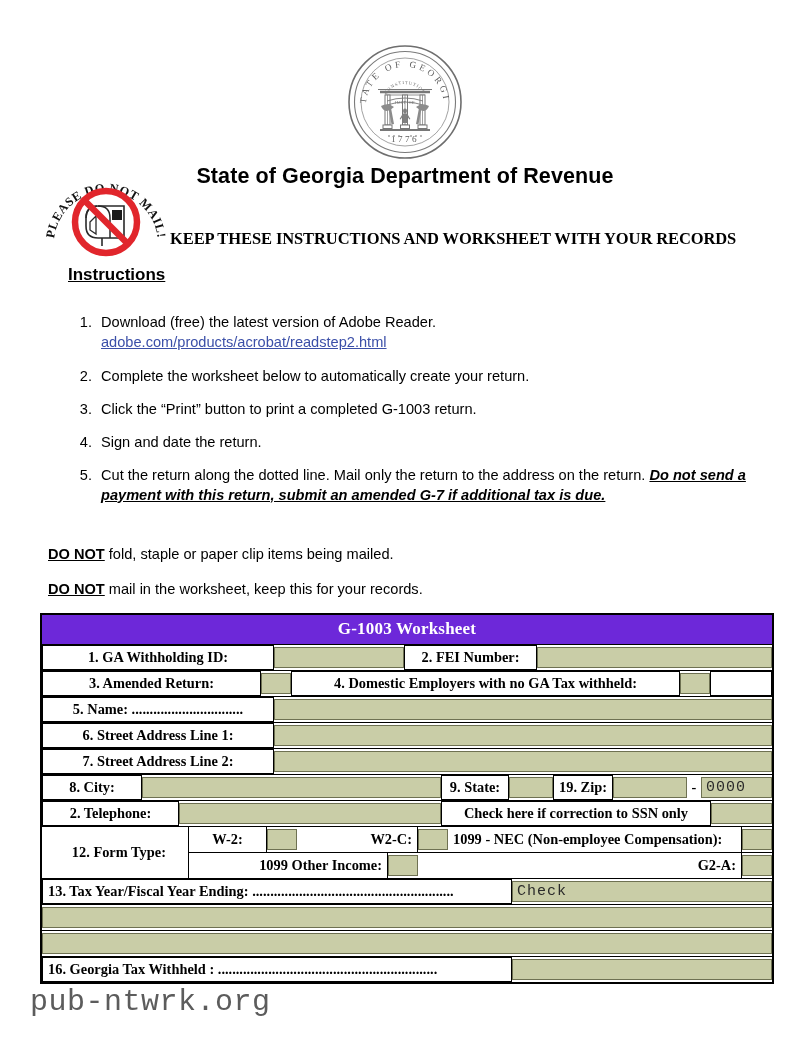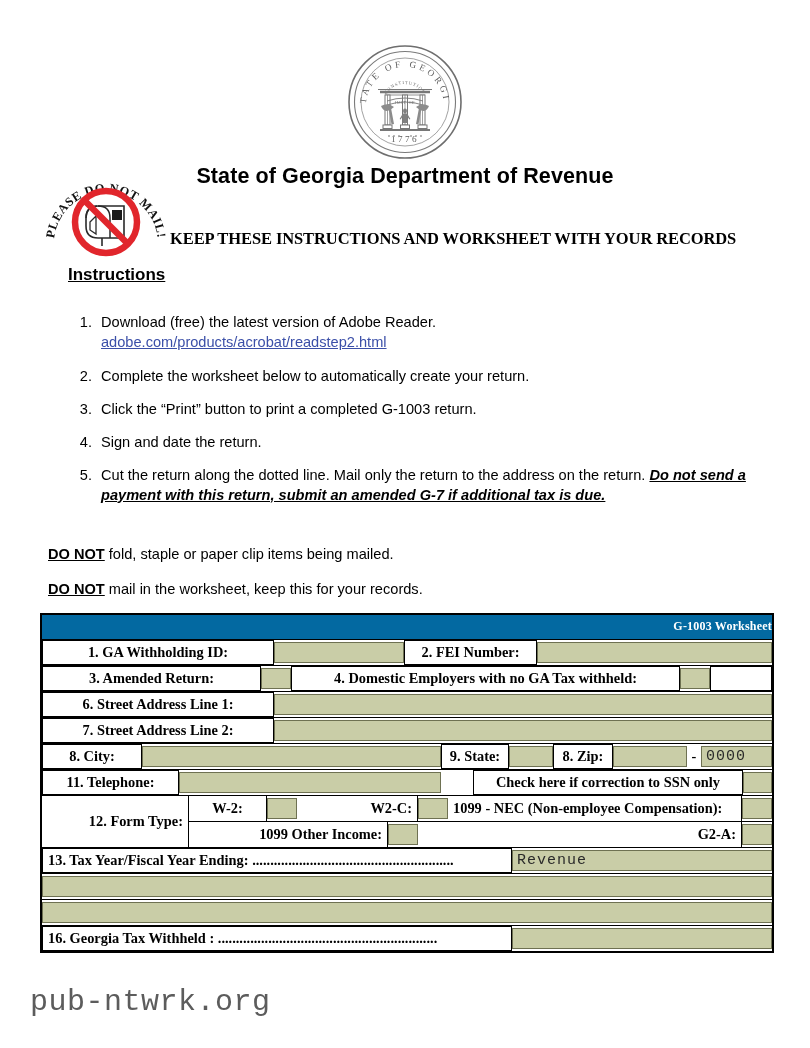--- a/index.html
+++ b/index.html
@@ -122,25 +122,25 @@
     position: absolute;
     left: 40px;
     top: 613px;
     width: 734px;
     border: 2px solid #000;
     box-sizing: border-box;
     background: #fff;
     font-family: "Liberation Serif", serif;
   }
   #ws-title {
-    background: #0369a1;
+    background: #6d28d9;
     color: #ffffff;
     font-weight: bold;
-    font-size: 12px;
-    text-align: right;
+    font-size: 17px;
+    text-align: center;
     padding: 4px 0 5px 0;
     letter-spacing: 0.2px;
   }
   .ws-row {
     display: flex;
     align-items: stretch;
     border-top: 1px solid #000000;
     min-height: 25px;
   }
   .ws-row:first-of-type { border-top: none; }
@@ -193,21 +193,21 @@
   
   .ft-left {
     width: 147px;
     flex: 0 0 147px;
     border-right: 1px solid #000;
     display: flex;
     align-items: center;
     justify-content: flex-end;
     font-size: 14.4px;
     font-weight: bold;
-    padding-right: 5px;
+    padding-right: 22px;
     box-sizing: border-box;
   }
   .ft-right {
     flex: 1 1 auto;
     display: flex;
     flex-direction: column;
   }
   .ft-sub {
     display: flex;
     align-items: stretch;
@@ -367,46 +367,50 @@
   </div>
 
   <div class="ws-row">
     <div class="cell lbl bx" style="width:219px;flex:0 0 219px;">3.  Amended Return:</div>
     <div class="cell fill chk"></div>
     <div class="cell lbl bx" style="flex:1 1 auto;">4.  Domestic Employers with no GA Tax withheld:</div>
     <div class="cell fill chk"></div>
     <div class="cell bx" style="width:62px;flex:0 0 62px;"></div>
   </div>
 
+  <div class="ws-row">
+    <div class="cell lbl bx dots" style="width:232px;flex:0 0 232px;">5.  Name: ...............................</div>
+    <div class="cell fill" style="flex:1 1 auto;"></div>
+  </div>
 
   <div class="ws-row">
     <div class="cell lbl bx" style="width:232px;flex:0 0 232px;">6.  Street Address Line 1:</div>
     <div class="cell fill" style="flex:1 1 auto;"></div>
   </div>
 
   <div class="ws-row">
     <div class="cell lbl bx" style="width:232px;flex:0 0 232px;">7.  Street Address Line 2:</div>
     <div class="cell fill" style="flex:1 1 auto;"></div>
   </div>
 
   <div class="ws-row">
     <div class="cell lbl bx" style="width:100px;flex:0 0 100px;">8.  City:</div>
     <div class="cell fill" style="width:299px;flex:0 0 299px;"></div>
     <div class="cell lbl bx" style="width:68px;flex:0 0 68px;">9.  State:</div>
     <div class="cell fill" style="width:44px;flex:0 0 44px;"></div>
-    <div class="cell lbl bx" style="width:60px;flex:0 0 60px;">8.  Zip:</div>
+    <div class="cell lbl bx" style="width:60px;flex:0 0 60px;">19.  Zip:</div>
     <div class="cell fill" style="width:74px;flex:0 0 74px;"></div>
     <div class="cell lbl" style="width:14px;flex:0 0 14px;padding:0;justify-content:center;">-</div>
     <div class="cell fill mono" style="flex:1 1 auto;">0000</div>
   </div>
 
   <div class="ws-row">
-    <div class="cell lbl bx" style="width:137px;flex:0 0 137px;">11. Telephone:</div>
+    <div class="cell lbl bx" style="width:137px;flex:0 0 137px;">2. Telephone:</div>
     <div class="cell fill" style="width:262px;flex:0 0 262px;"></div>
-    <div class="cell lbl bx" style="width:270px;flex:0 0 270px;margin-left:32px;">Check here if correction to SSN only</div>
+    <div class="cell lbl bx" style="width:270px;flex:0 0 270px;">Check here if correction to SSN only</div>
     <div class="cell fill" style="flex:1 1 auto;"></div>
   </div>
 
   <div class="ws-row">
     <div class="ft-left">12. Form Type:</div>
     <div class="ft-right">
       <div class="ft-sub">
         <div class="cell lbl bxr" style="width:78px;flex:0 0 78px;">W-2:</div>
         <div class="cell fill chk"></div>
         <div class="cell lbl-r bxr" style="width:121px;flex:0 0 121px;">W2-C:</div>
@@ -418,21 +422,21 @@
         <div class="cell lbl-r bxr" style="width:199px;flex:0 0 199px;">1099 Other Income:</div>
         <div class="cell fill chk"></div>
         <div class="cell lbl-r bxr" style="flex:1 1 auto;">G2-A:</div>
         <div class="cell fill chk"></div>
       </div>
     </div>
   </div>
 
   <div class="ws-row">
     <div class="cell lbl-l bx dots" style="width:470px;flex:0 0 470px;">13. Tax Year/Fiscal Year Ending: ........................................................</div>
-    <div class="cell fill mono" style="flex:1 1 auto;">Revenue</div>
+    <div class="cell fill mono" style="flex:1 1 auto;">Check</div>
   </div>
 
   <div class="ws-row">
     <div class="cell fill" style="flex:1 1 auto;"></div>
   </div>
 
   <div class="ws-row">
     <div class="cell fill" style="flex:1 1 auto;"></div>
   </div>
 

